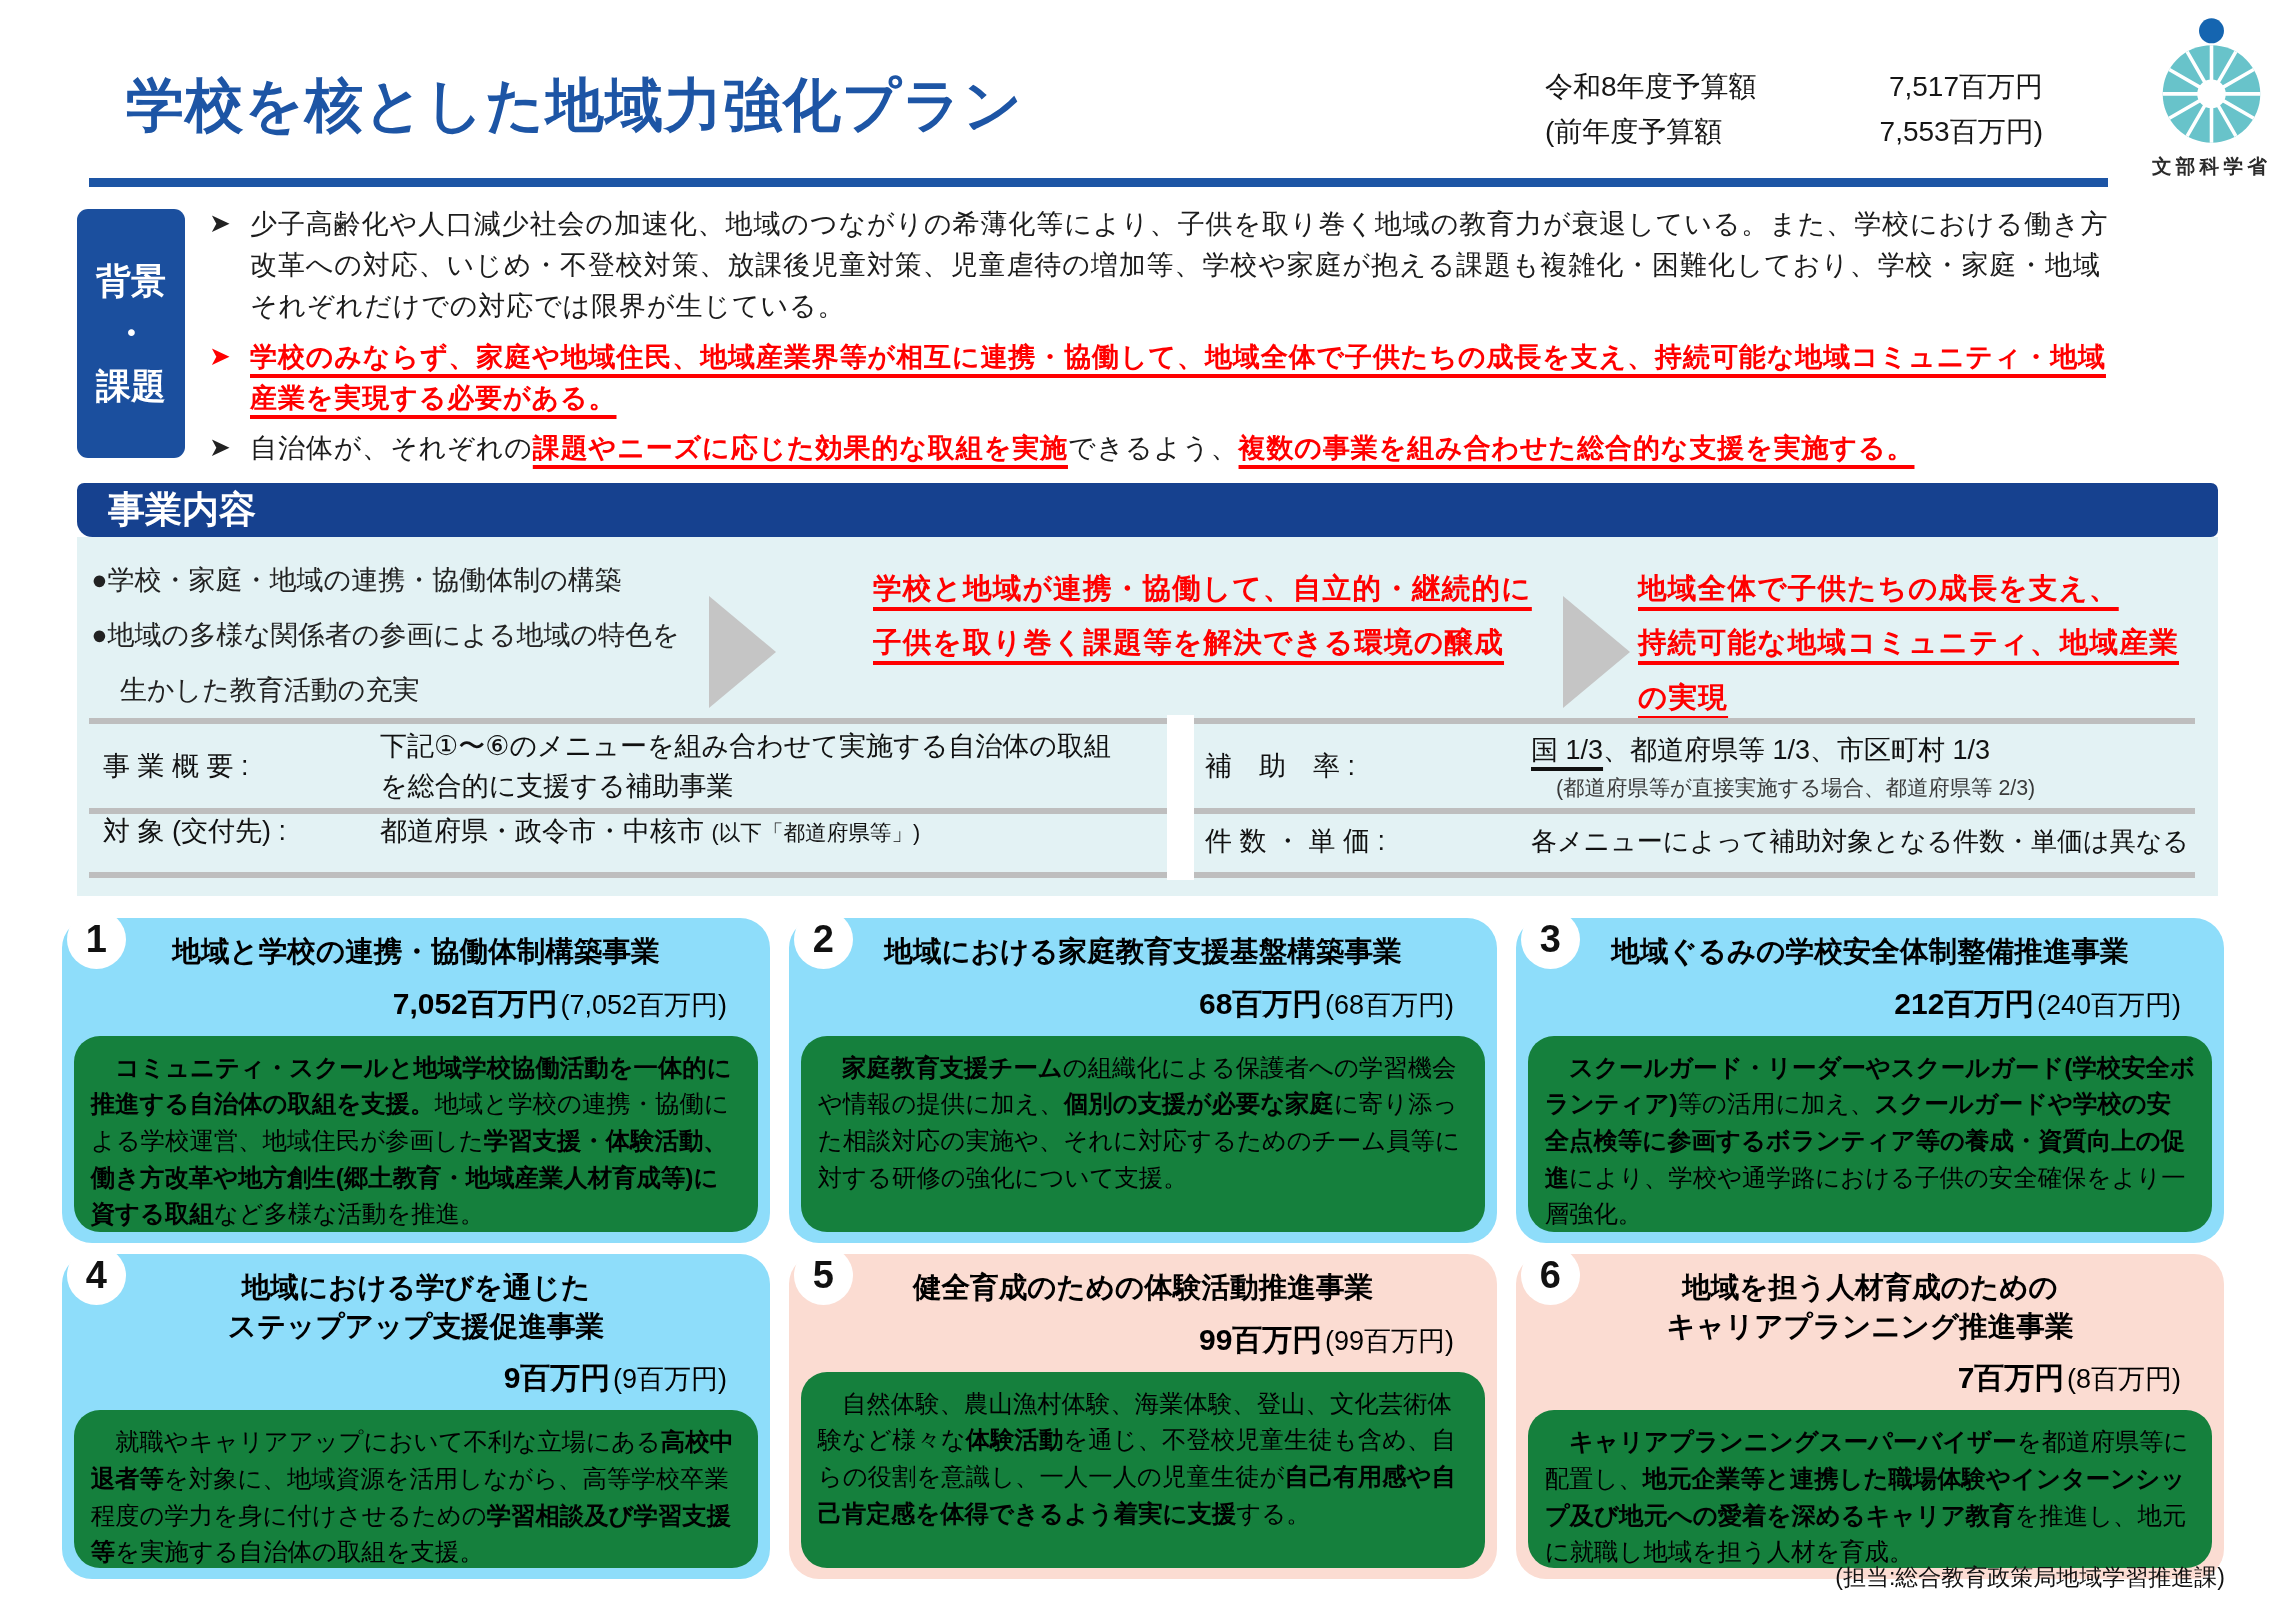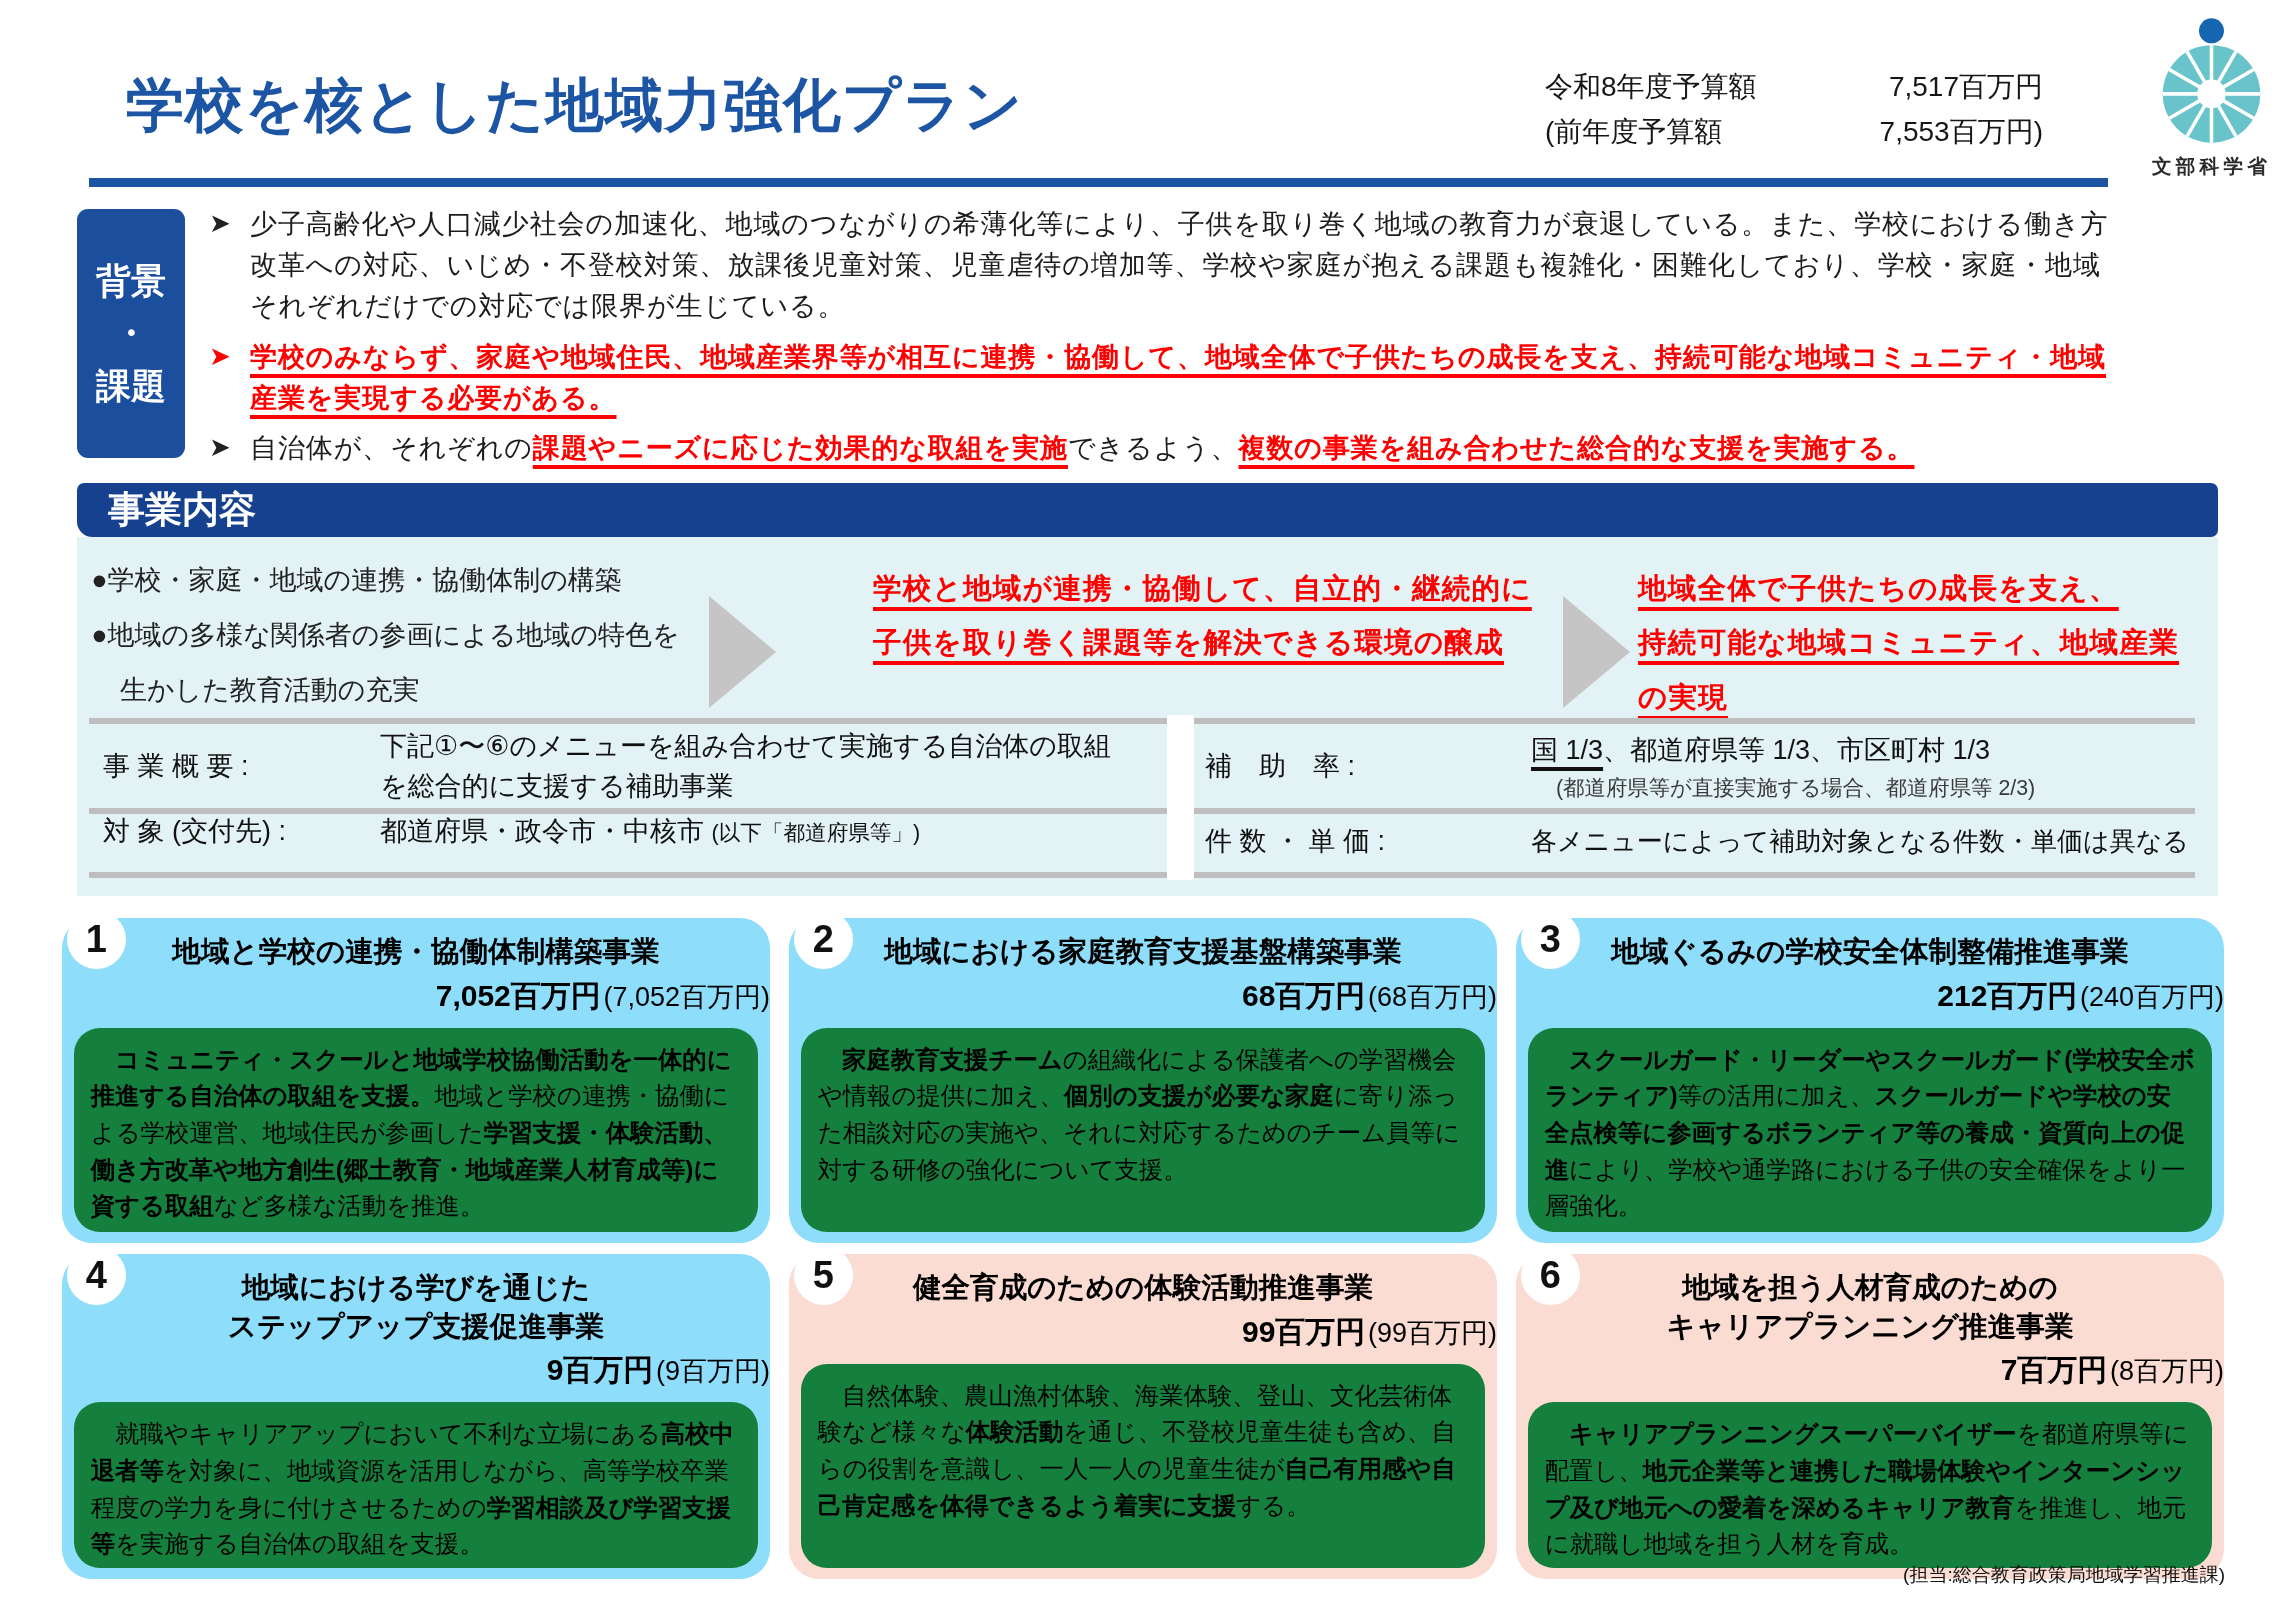--- a/index.html
+++ b/index.html
@@ -48,33 +48,33 @@
   .preline{white-space:pre-line;}
   .tnote{font-size:21.4px;color:#3a3a3a;padding-left:25px;margin-top:2.4px;}
 
   
   .pbox{position:absolute;width:708px;height:325px;border-radius:30px;display:flex;flex-direction:column;box-sizing:border-box;}
   .pbox.blue{background:#8EDDFA;}
   .pbox.pink{background:#FBDCD2;}
   .badge{position:absolute;left:4.8px;top:-8.3px;width:59px;height:59px;border-radius:50%;background:#fff;
          display:flex;align-items:center;justify-content:center;font-size:38px;font-weight:700;color:#111;}
   .pbox-title{margin-top:14.3px;text-align:center;font-size:28.6px;font-weight:700;color:#000;line-height:1.35;white-space:pre-line;padding:0 24px;}
-  .pbox-amount{text-align:right;margin-top:5px;white-space:nowrap;}
+  .pbox-amount{text-align:right;padding-right:43px;margin-top:13px;white-space:nowrap;}
   .amt-main{font-size:30px;font-weight:700;color:#000;}
   .amt-paren{font-size:27px;color:#000;}
   .pbox-body{flex:1;margin:10.7px 12px 10.7px;background:#15803d;border-radius:26px;padding:14.3px 16.7px;
              font-size:24.4px;line-height:1.5;color:#000;box-sizing:border-box;overflow:hidden;}
 
   
   .seg-b{font-weight:700;}
   .seg-red{color:#FF0000;}
   .seg-u{text-decoration:underline;text-underline-offset:7.7px;text-decoration-thickness:3.6px;}
   .seg-small{font-size:0.8em;}
 
-  .footer{position:absolute;right:70px;top:1562px;font-size:19px;color:#111;white-space:nowrap;}
+  .footer{position:absolute;right:70px;top:1562px;font-size:23px;color:#111;white-space:nowrap;}
 </style>
 </head>
 <body>
 
 <div id="page">
 
   <div class="title">学校を核とした地域力強化プラン</div>
   <div class="title-underline"></div>
 
   <div class="budget">

